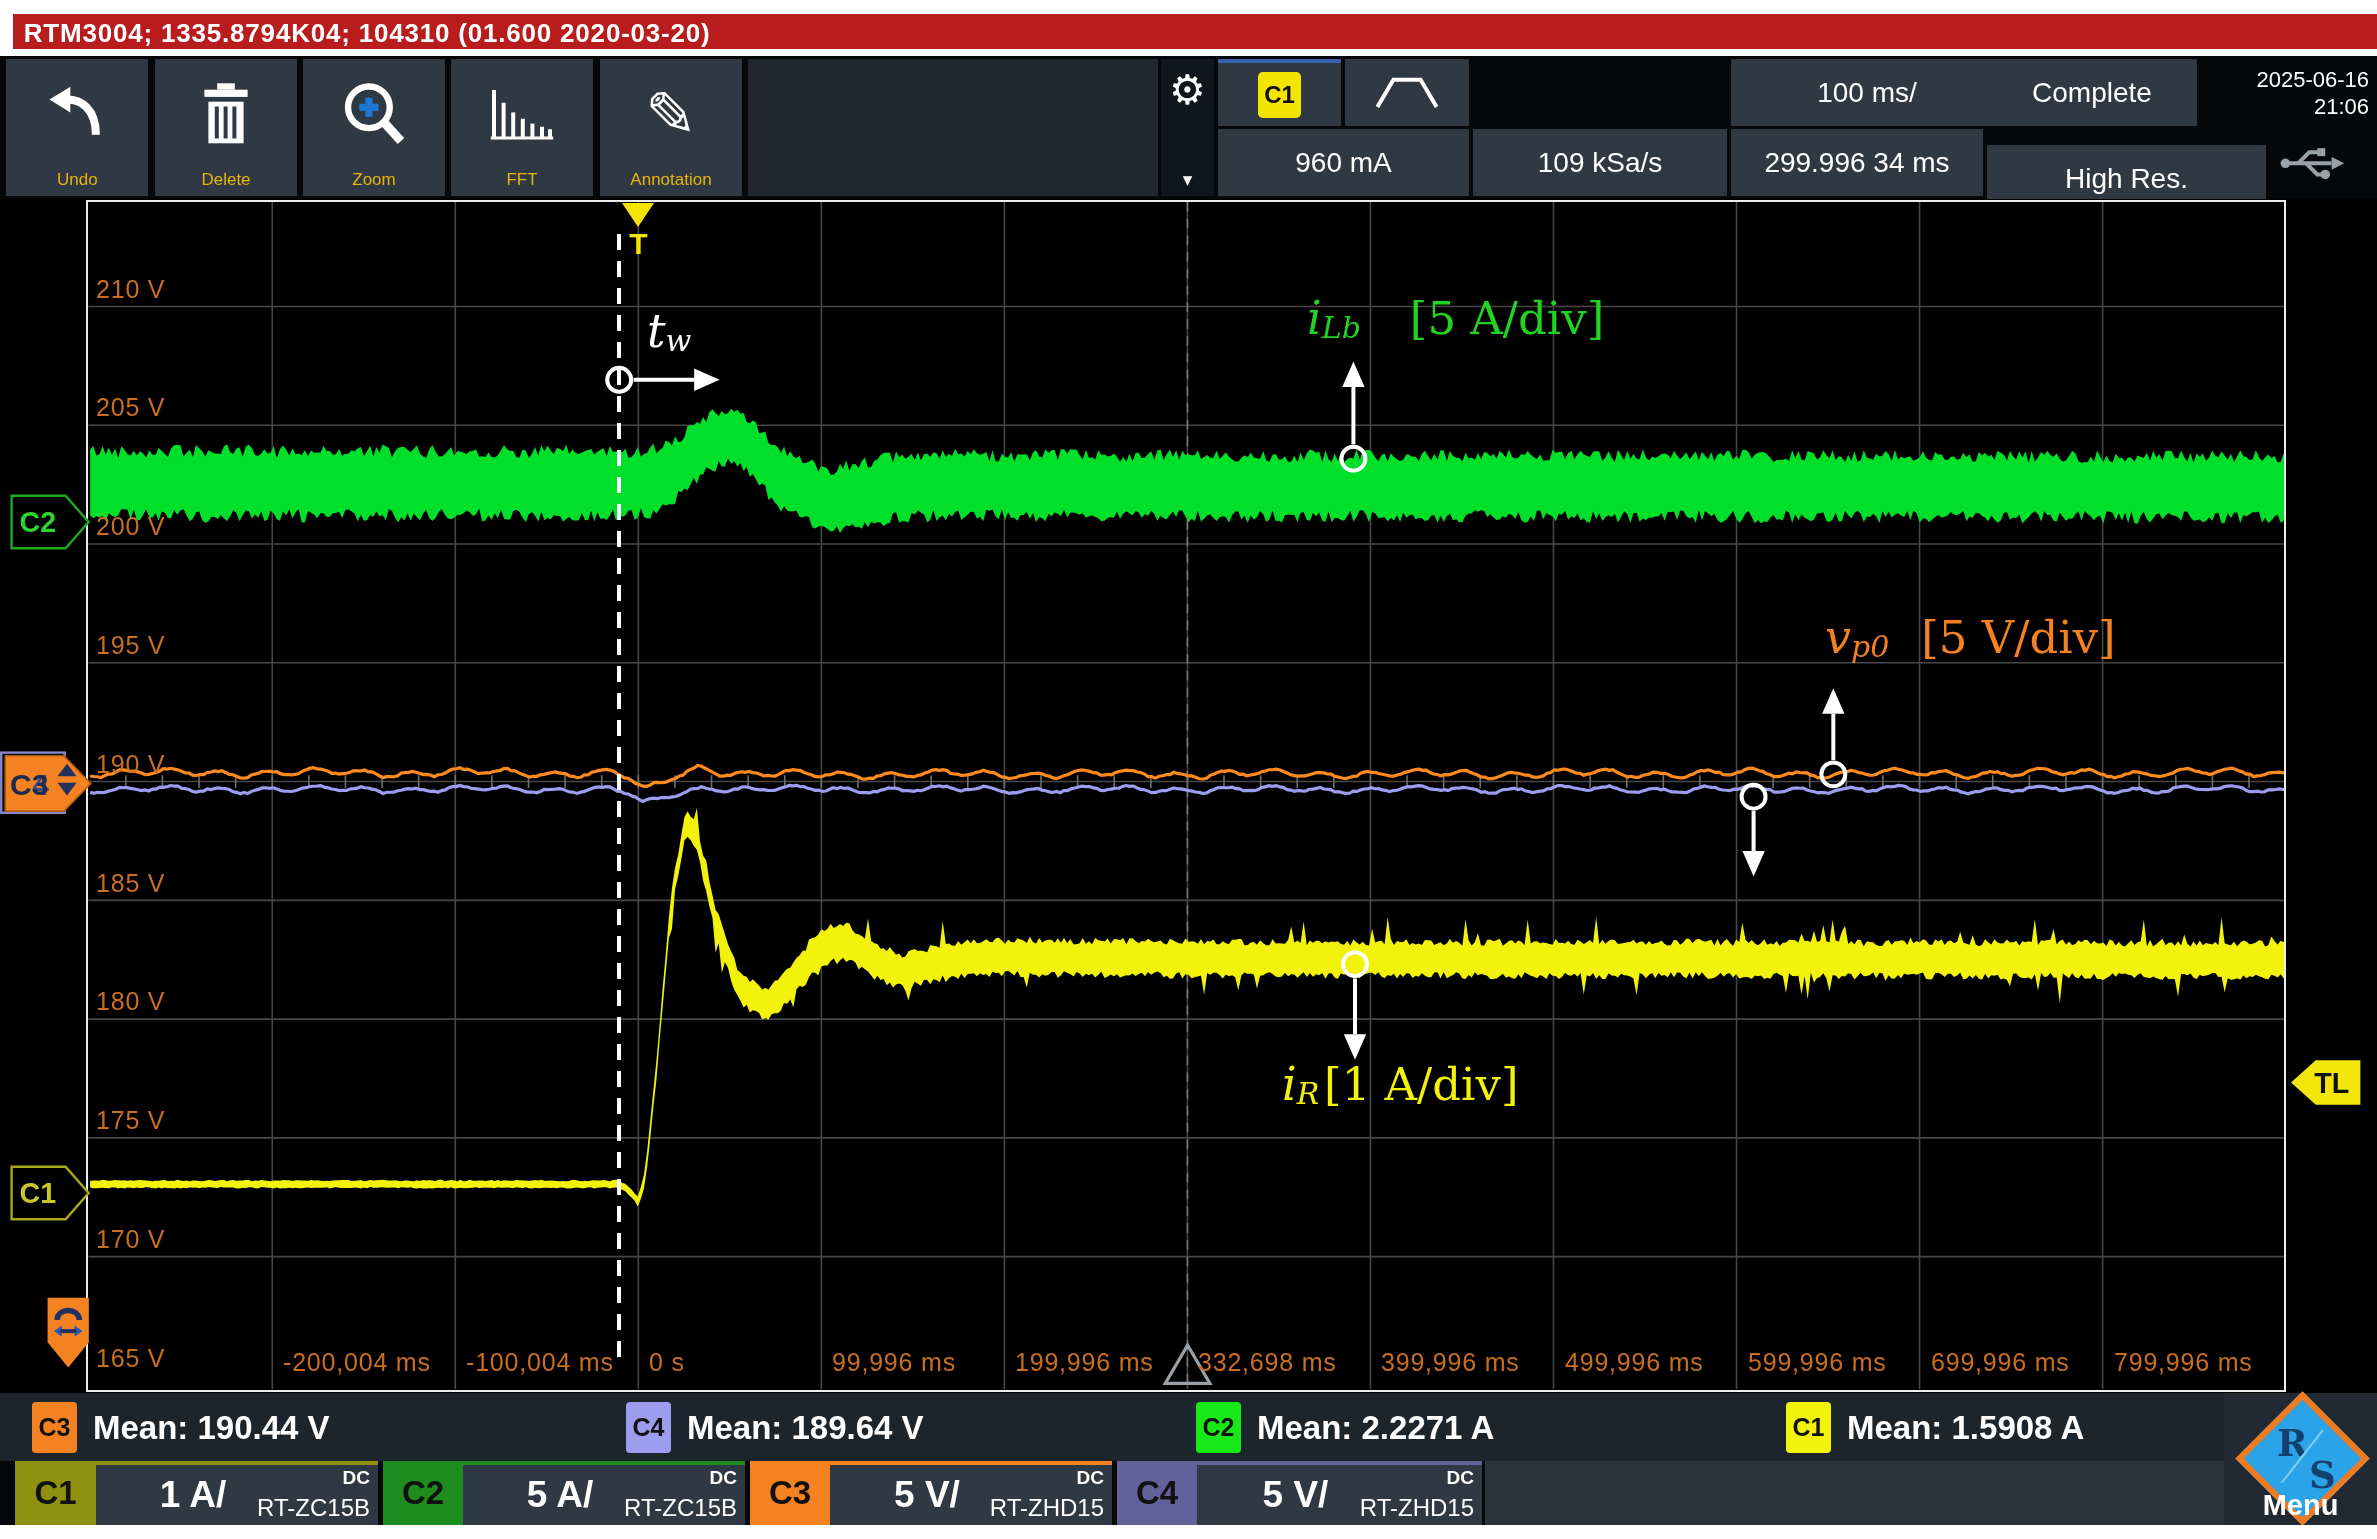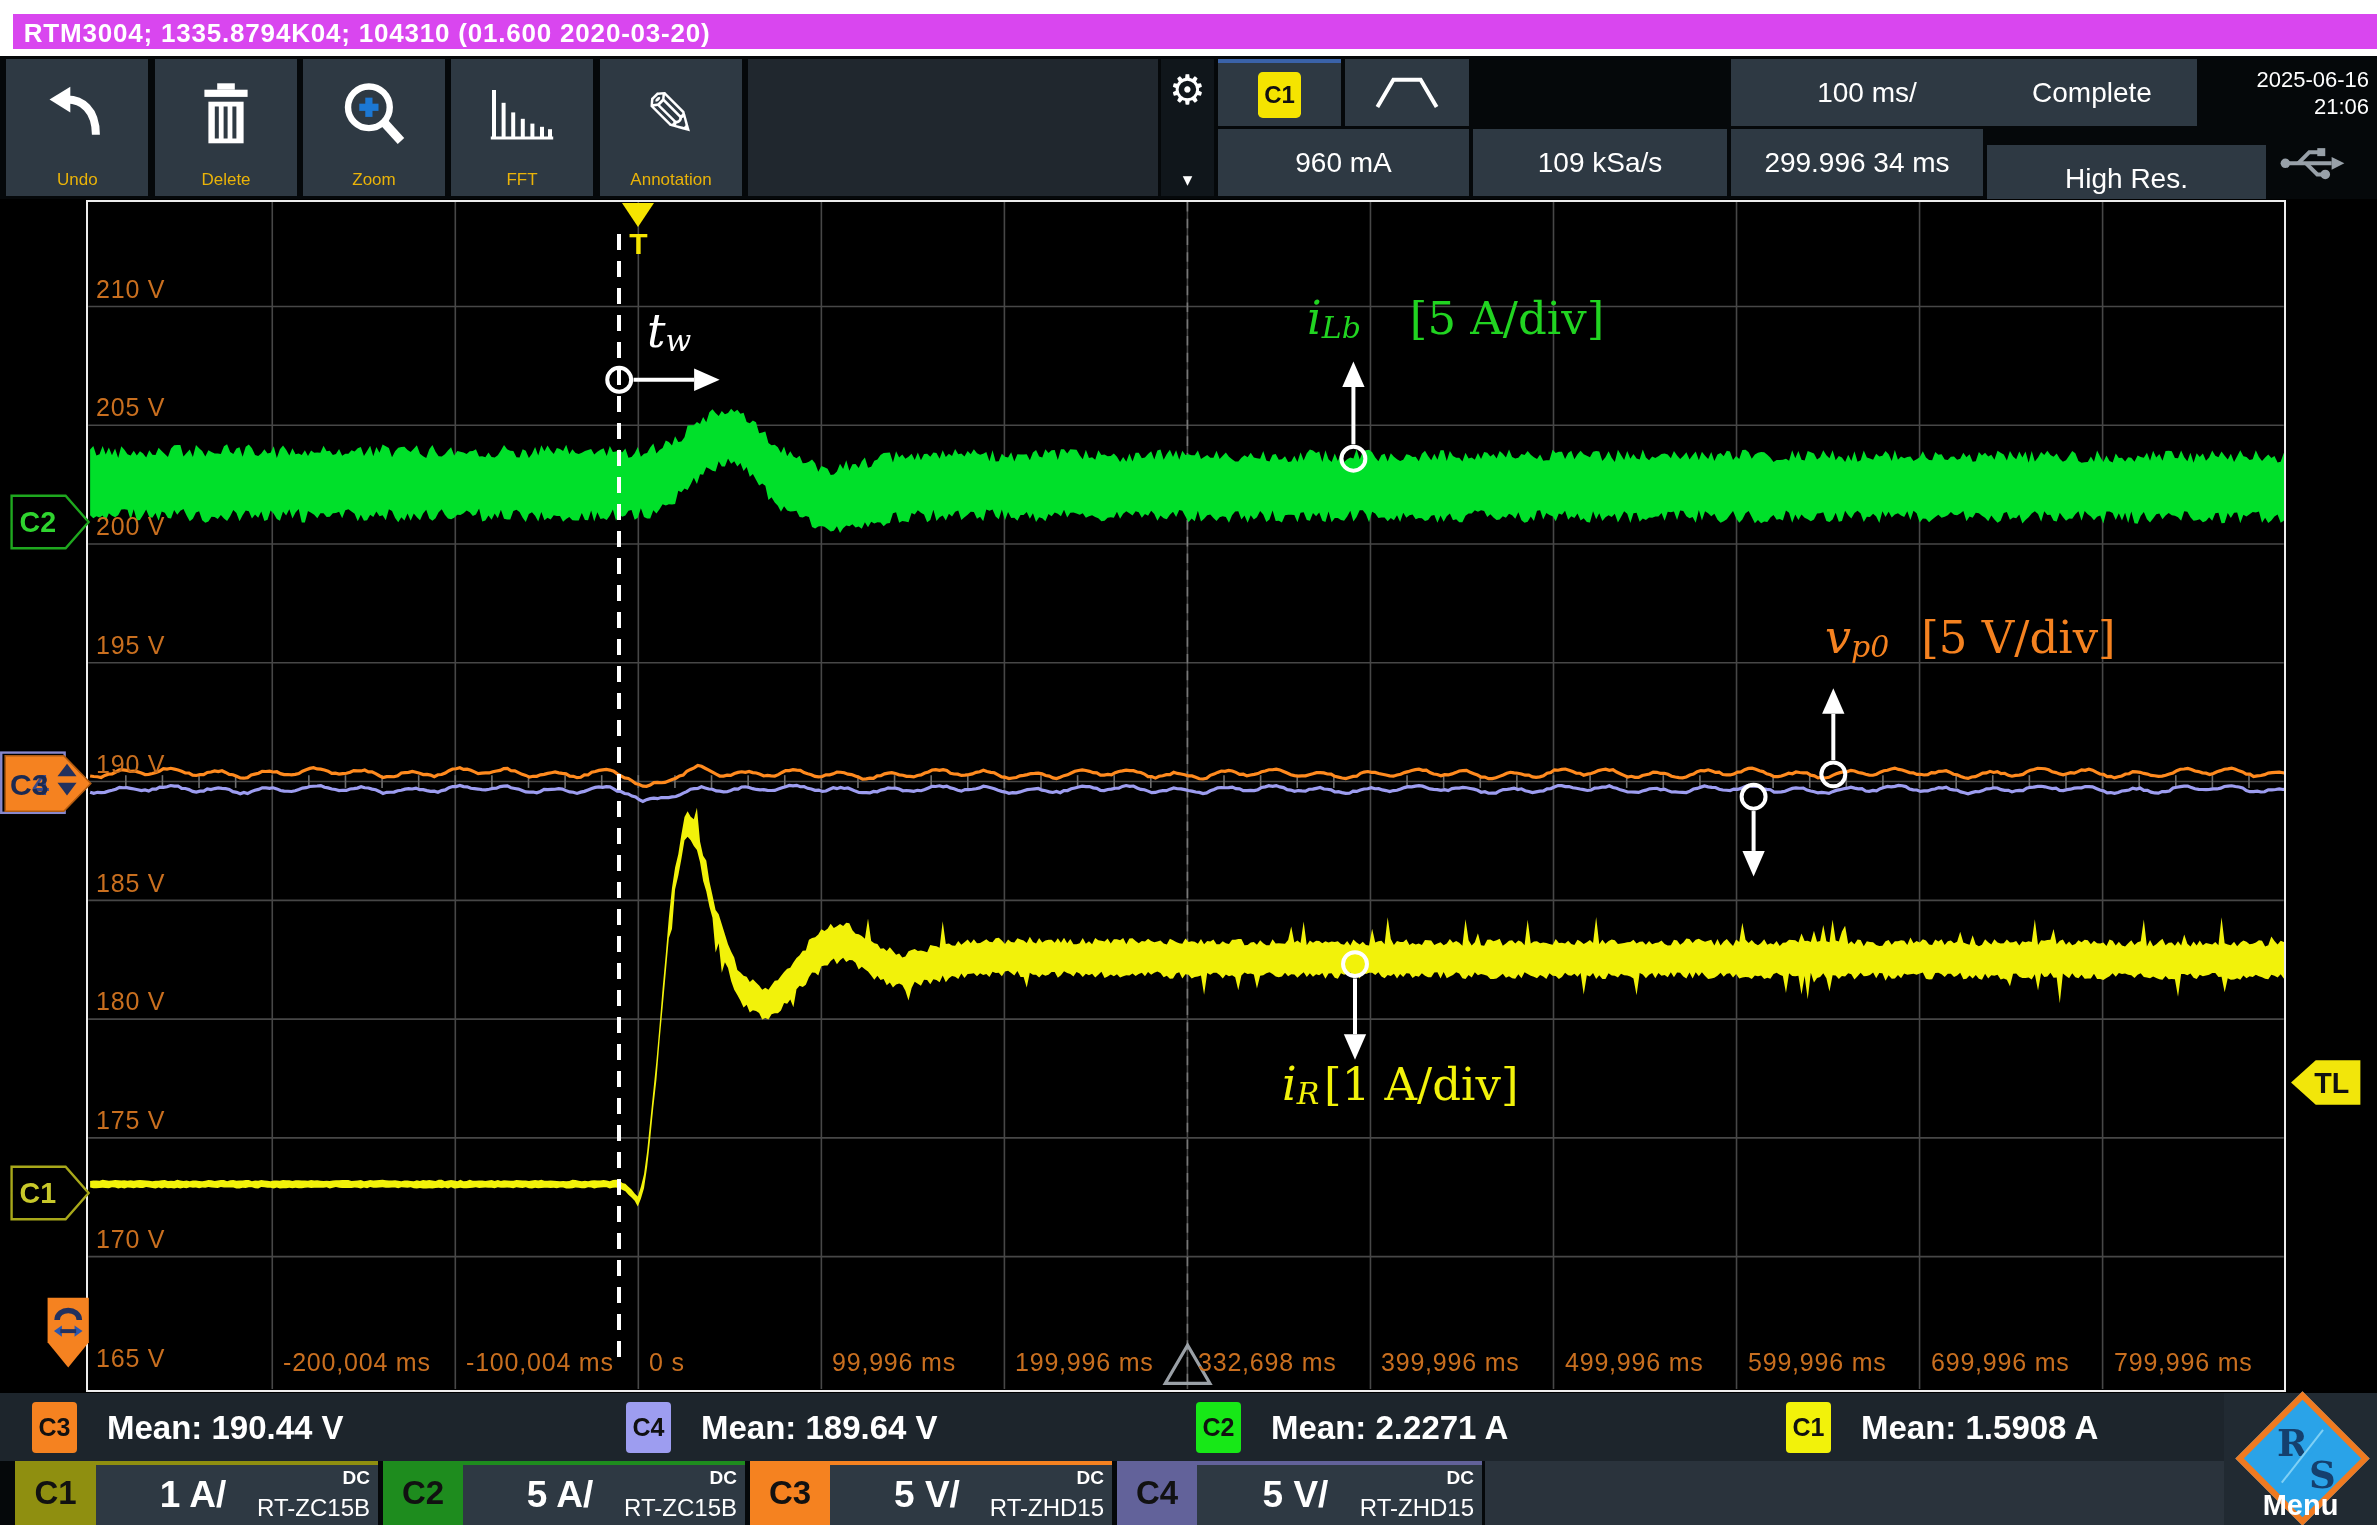--- a/index.html
+++ b/index.html
@@ -1,19 +1,19 @@
 <!DOCTYPE html>
 <html style="font-size:12.8px"><head>
 <meta charset="utf-8">
 <style>
   html,body{margin:0;padding:0;background:#fff;}
   #screen{position:relative;width:2377px;height:1540px;background:#fff;overflow:hidden;
           font-family:"Liberation Sans",sans-serif;}
   
-  #titlebar{position:absolute;left:12.8px;top:14.4px;width:2365px;height:38px;background:#d946ef;
+  #titlebar{position:absolute;left:12.8px;top:14.4px;width:2365px;height:38px;background:#b91c1c;
             border-bottom:3.2px solid #fff;color:#fff;font-weight:bold;font-size:26px;line-height:38px;
             padding-left:11px;box-sizing:border-box;letter-spacing:0.8px;}
   
   #toolbar{position:absolute;left:0;top:56px;width:2377px;height:145px;background:#05080a;}
   .tbtn{position:absolute;top:3.2px;width:142px;height:137px;background:#2e3943;display:flex;
         flex-direction:column;align-items:center;justify-content:flex-end;padding-bottom:6.4px;box-sizing:border-box;}
   .tbtn .ic{flex:1;display:flex;align-items:center;justify-content:center;}
   .tbtn .lb{color:#eab308;font-weight:normal;font-size:17px;}
   #tb-empty{position:absolute;left:748px;top:3.2px;width:410px;height:137px;background:#20272e;}
   #gearcol{position:absolute;left:1161px;top:3.2px;width:53px;height:137px;background:#10161b;
@@ -44,21 +44,21 @@
   #trig-t{position:absolute;left:533px;top:25.5px;width:35px;text-align:center;color:#f5e400;
           font-weight:bold;font-size:30px;}
   #evline{position:absolute;left:529px;top:32px;width:4px;height:1132px;
           background:repeating-linear-gradient(#fff 0 16px, transparent 16px 27px);}
   .edgemark{position:absolute;}
   
   #measrow{position:absolute;left:0;top:1393px;width:2377px;height:69px;background:#1d252c;}
   .mgroup{position:absolute;top:0;height:69px;display:flex;align-items:center;}
   .mbadge{width:45px;height:51px;border-radius:4px;color:#111;font-weight:bold;font-size:25px;
           display:flex;align-items:center;justify-content:center;}
-  .mtext{color:#fff;font-weight:bold;font-size:33px;margin-left:30px;}
+  .mtext{color:#fff;font-weight:bold;font-size:33px;margin-left:16px;}
   
   #chbar{position:absolute;left:0;top:1461px;width:2377px;height:64px;background:#05080a;}
   .chtab{position:absolute;top:0;height:64px;display:flex;align-items:center;justify-content:center;
          color:#111;font-weight:bold;font-size:33px;}
   .chpanel{position:absolute;top:0;height:64px;background:#2e3943;box-sizing:border-box;}
   .chscale{position:absolute;left:0;right:88px;top:0;bottom:0;display:flex;align-items:center;justify-content:center;
            color:#fff;font-weight:bold;font-size:37px;}
   .chdc{position:absolute;right:8px;top:1.6px;color:#fff;font-size:19px;font-weight:bold;}
   .chprobe{position:absolute;right:8px;bottom:3.2px;color:#fff;font-size:24px;}
   #chfill{position:absolute;left:1485px;top:0;width:892px;height:64px;background:#2a333c;}

